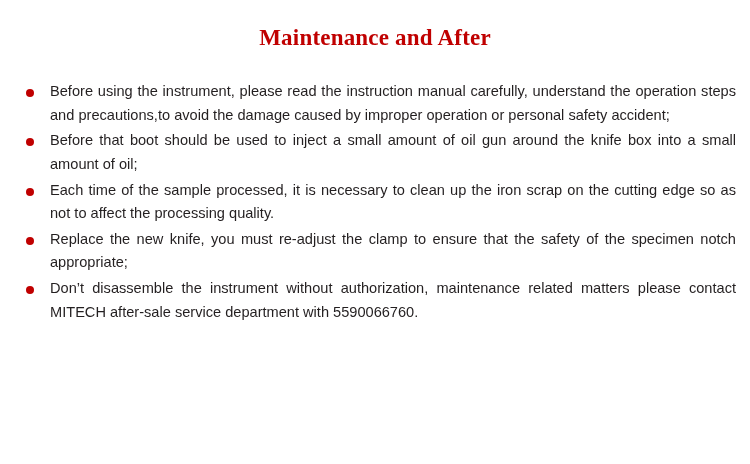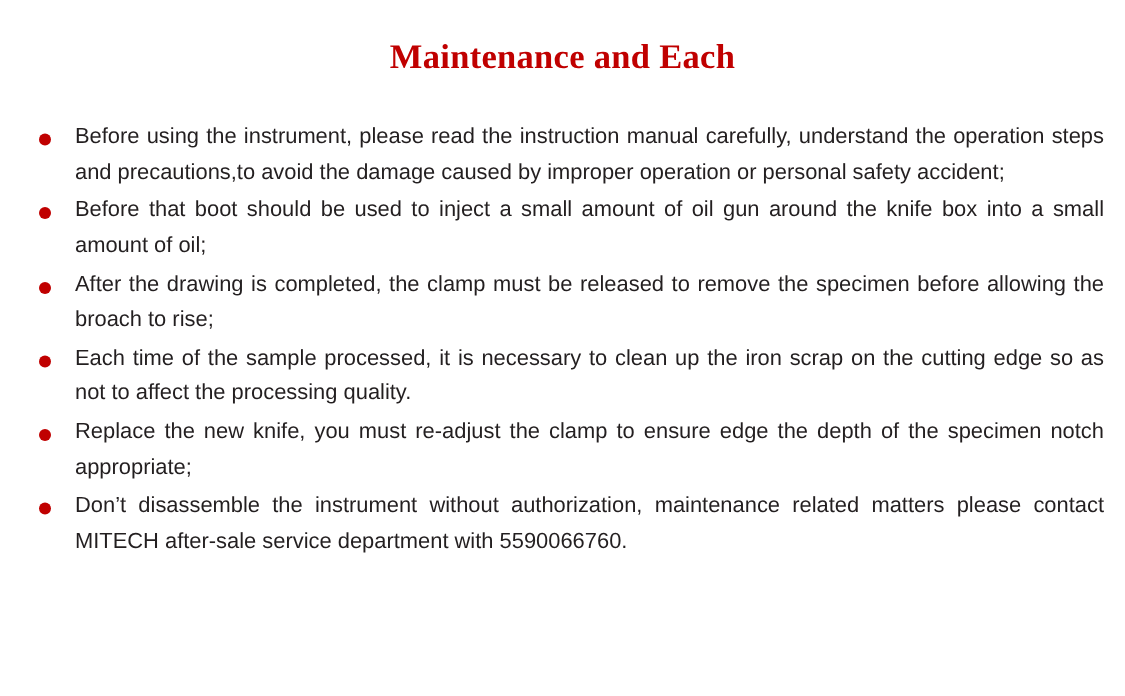--- a/index.html
+++ b/index.html
@@ -66,52 +66,46 @@
     text-align: justify;
     text-justify: inter-word;
     padding-right: 2px;
   }
 </style>
 </head>
 <body>
 
 <div class="page">
 
-  <h1 class="doc-title" style="color: rgb(192, 0, 0);">Maintenance and Each</h1>
+  <h1 class="doc-title" style="color: rgb(192, 0, 0);">Maintenance and After</h1>
 
   <ul class="bullet-list">
     <li class="bullet-item">
       <span class="bullet-marker">
           <span class="bullet-dot" style="background: rgb(192, 0, 0);"></span>
         </span>
       <span class="bullet-text">Before using the instrument, please read the instruction manual carefully, understand the operation steps and precautions,to avoid the damage caused by improper operation or personal safety accident;</span>
     </li>
     <li class="bullet-item">
       <span class="bullet-marker">
           <span class="bullet-dot" style="background: rgb(192, 0, 0);"></span>
         </span>
       <span class="bullet-text">Before that boot should be used to inject a small amount of oil gun around the knife box into a small amount of oil;</span>
     </li>
     <li class="bullet-item">
       <span class="bullet-marker">
           <span class="bullet-dot" style="background: rgb(192, 0, 0);"></span>
         </span>
-      <span class="bullet-text">After the drawing is completed, the clamp must be released to remove the specimen before allowing the broach to rise;</span>
-    </li>
-    <li class="bullet-item">
-      <span class="bullet-marker">
-          <span class="bullet-dot" style="background: rgb(192, 0, 0);"></span>
-        </span>
       <span class="bullet-text">Each time of the sample processed, it is necessary to clean up the iron scrap on the cutting edge so as not to affect the processing quality.</span>
     </li>
     <li class="bullet-item">
       <span class="bullet-marker">
           <span class="bullet-dot" style="background: rgb(192, 0, 0);"></span>
         </span>
-      <span class="bullet-text">Replace the new knife, you must re-adjust the clamp to ensure edge the depth of the specimen notch appropriate;</span>
+      <span class="bullet-text">Replace the new knife, you must re-adjust the clamp to ensure that the safety of the specimen notch appropriate;</span>
     </li>
     <li class="bullet-item">
       <span class="bullet-marker">
           <span class="bullet-dot" style="background: rgb(192, 0, 0);"></span>
         </span>
       <span class="bullet-text">Don’t disassemble the instrument without authorization, maintenance related matters please contact MITECH after-sale service department with 5590066760.</span>
     </li>
   </ul>
 
 </div>

